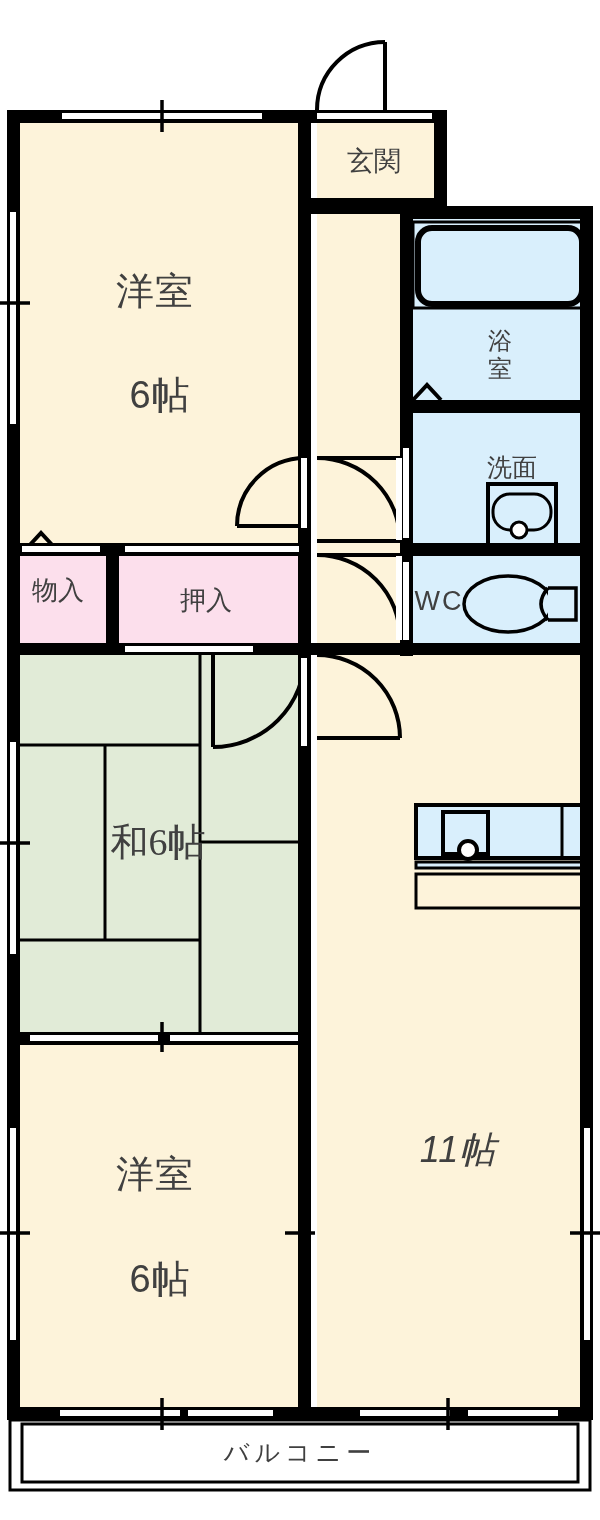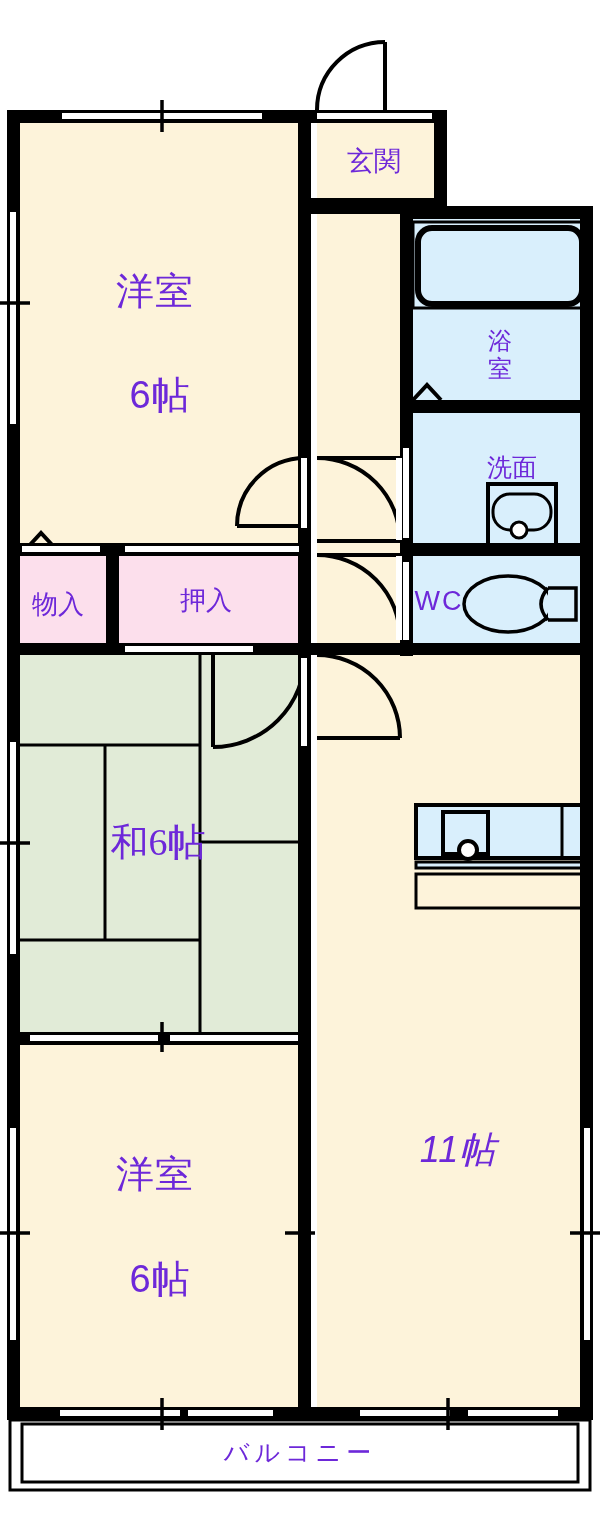--- a/index.html
+++ b/index.html
@@ -15,21 +15,21 @@
     width: 600px;
     height: 1520px;
     background: #ffffff;
     overflow: hidden;
   }
   #plan svg {
     display: block;
   }
   .lbl {
     position: absolute;
-    color: #6d28d9;
+    color: #404040;
     font-weight: 500;
     white-space: nowrap;
     transform: translate(-50%, -50%);
     text-align: center;
     line-height: 1.15;
     pointer-events: none;
     font-family: "Liberation Sans", "DejaVu Sans", sans-serif;
   }
   .lbl-genkan   { font-size: 27px; }
   .lbl-yokushitsu { font-size: 24px; letter-spacing: 0px; }
@@ -243,21 +243,21 @@
 
   <div class="lbl lbl-yokushitsu" style="left:500px; top:355px;">
     <span>浴</span><br>
     <span>室</span>
   </div>
 
   <div class="lbl lbl-senmen" style="left:512px; top:447px;margin-top:20px;">洗面</div>
 
   <div class="lbl lbl-wc" style="left:439px; top:602px;">WC</div>
 
-  <div class="lbl lbl-storage" style="left:58px; top:605px;">物入</div>
+  <div class="lbl lbl-storage" style="left:58px; top:591px;">物入</div>
 
   <div class="lbl lbl-storage" style="left:206px; top:601px;">押入</div>
 
   <div class="lbl lbl-washitsu" style="left:158px; top:843px;font-family:Liberation Serif, serif;">和6帖</div>
 
   <div class="lbl lbl-room" style="left:155px; top:1175px;">洋室</div>
   <div class="lbl lbl-room" style="left:160px; top:1280px;">6帖</div>
 
   <div class="lbl lbl-ldksize" style="left:458px; top:1150px;font-style:italic;">11帖</div>
 

